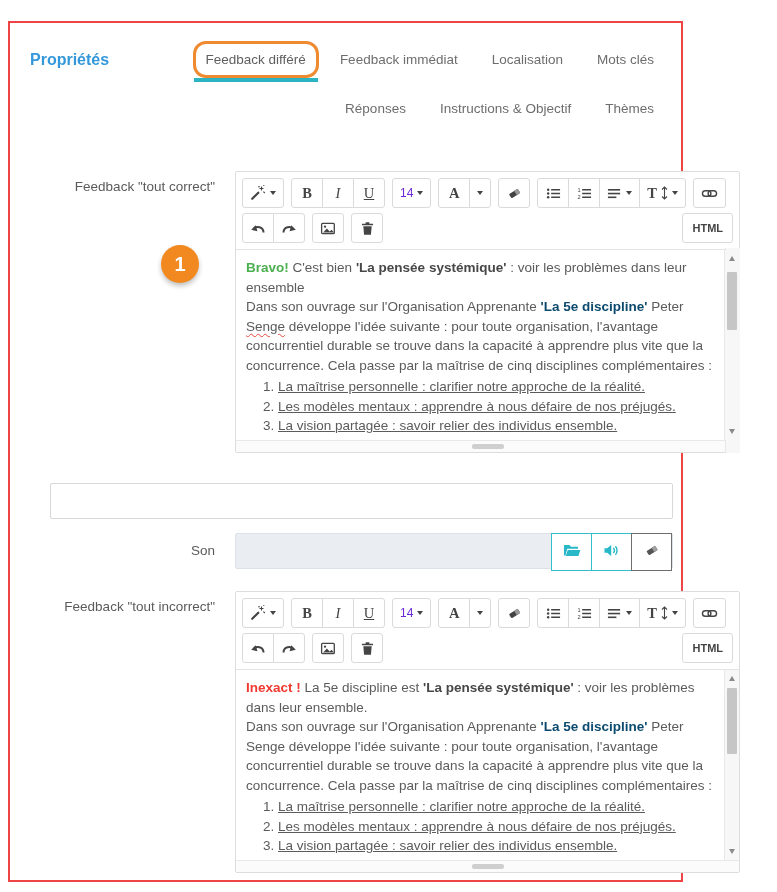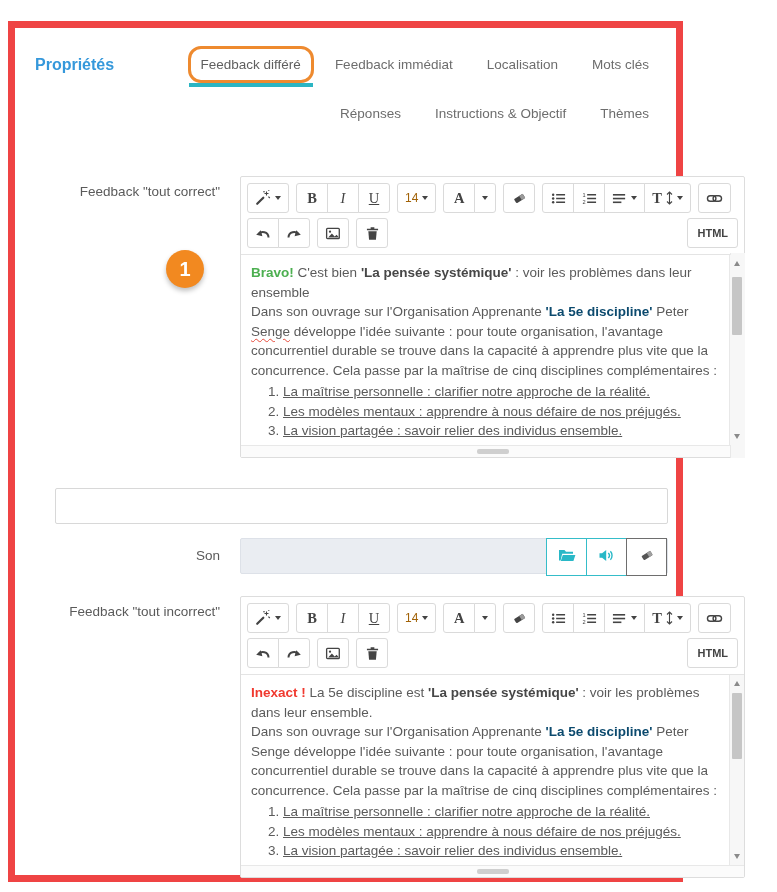--- a/index.html
+++ b/index.html
@@ -6,21 +6,21 @@
   html,body { background:#fff; }
   body {
     width: 777px; height: 892px;
     font-family: "Liberation Sans", sans-serif;
     padding: 21px 8px 8px 8px;
     color: #5a5a5a;
     overflow: hidden;
   }
   .panel {
     width: 675px; height: 861px;
-    border: 7px solid #ef4444;
+    border: 2px solid #ef4444;
     background: #fff;
     padding: 18px 8px 12px 20px;
   }
 
   
   .header { display:flex; justify-content:space-between; align-items:flex-start; margin-bottom:44px; }
   .page-title { color:#3598db; font-size:16px; font-weight:bold; padding-top:10px; }
   .tabs { display:flex; flex-direction:column; align-items:flex-end; row-gap:12px; padding-right:6px; }
   .tab-row { display:flex; align-items:center; column-gap:8px; }
   .tab {
@@ -62,21 +62,21 @@
     display:inline-flex; align-items:center; justify-content:center;
     padding:0 7px; cursor:pointer; margin-left:-1px; column-gap:4px; color:#444;
   }
   .btn-group .btn:first-child { margin-left:0; border-radius:3px 0 0 3px; }
   .btn-group .btn:last-child { border-radius:0 3px 3px 0; }
   .btn-group .btn:only-child { border-radius:3px; }
   .btn .letter { font-family:"Liberation Serif", serif; font-size:14.5px; line-height:1; }
   .letter.b { font-weight:bold; }
   .letter.i { font-style:italic; }
   .letter.u { text-decoration:underline; }
-  .btn .size-label { font-size:12px; color:#a16207; }
+  .btn .size-label { font-size:12px; color:#6d28d9; }
   .caret { width:0; height:0; border-left:3.5px solid transparent; border-right:3.5px solid transparent; border-top:4px solid #444; }
   .btn-html { margin-left:auto; font-size:11px; font-weight:bold; border-radius:3px; padding:0 9px; }
   .btn svg { display:block; }
 
   .note-editable {
     position:relative; height:190px; overflow:hidden;
     padding:8px 26px 0 10px;
     font-size:13.5px; line-height:19.5px; color:#5b5b5b;
   }
   .note-editable p { margin:0; }

